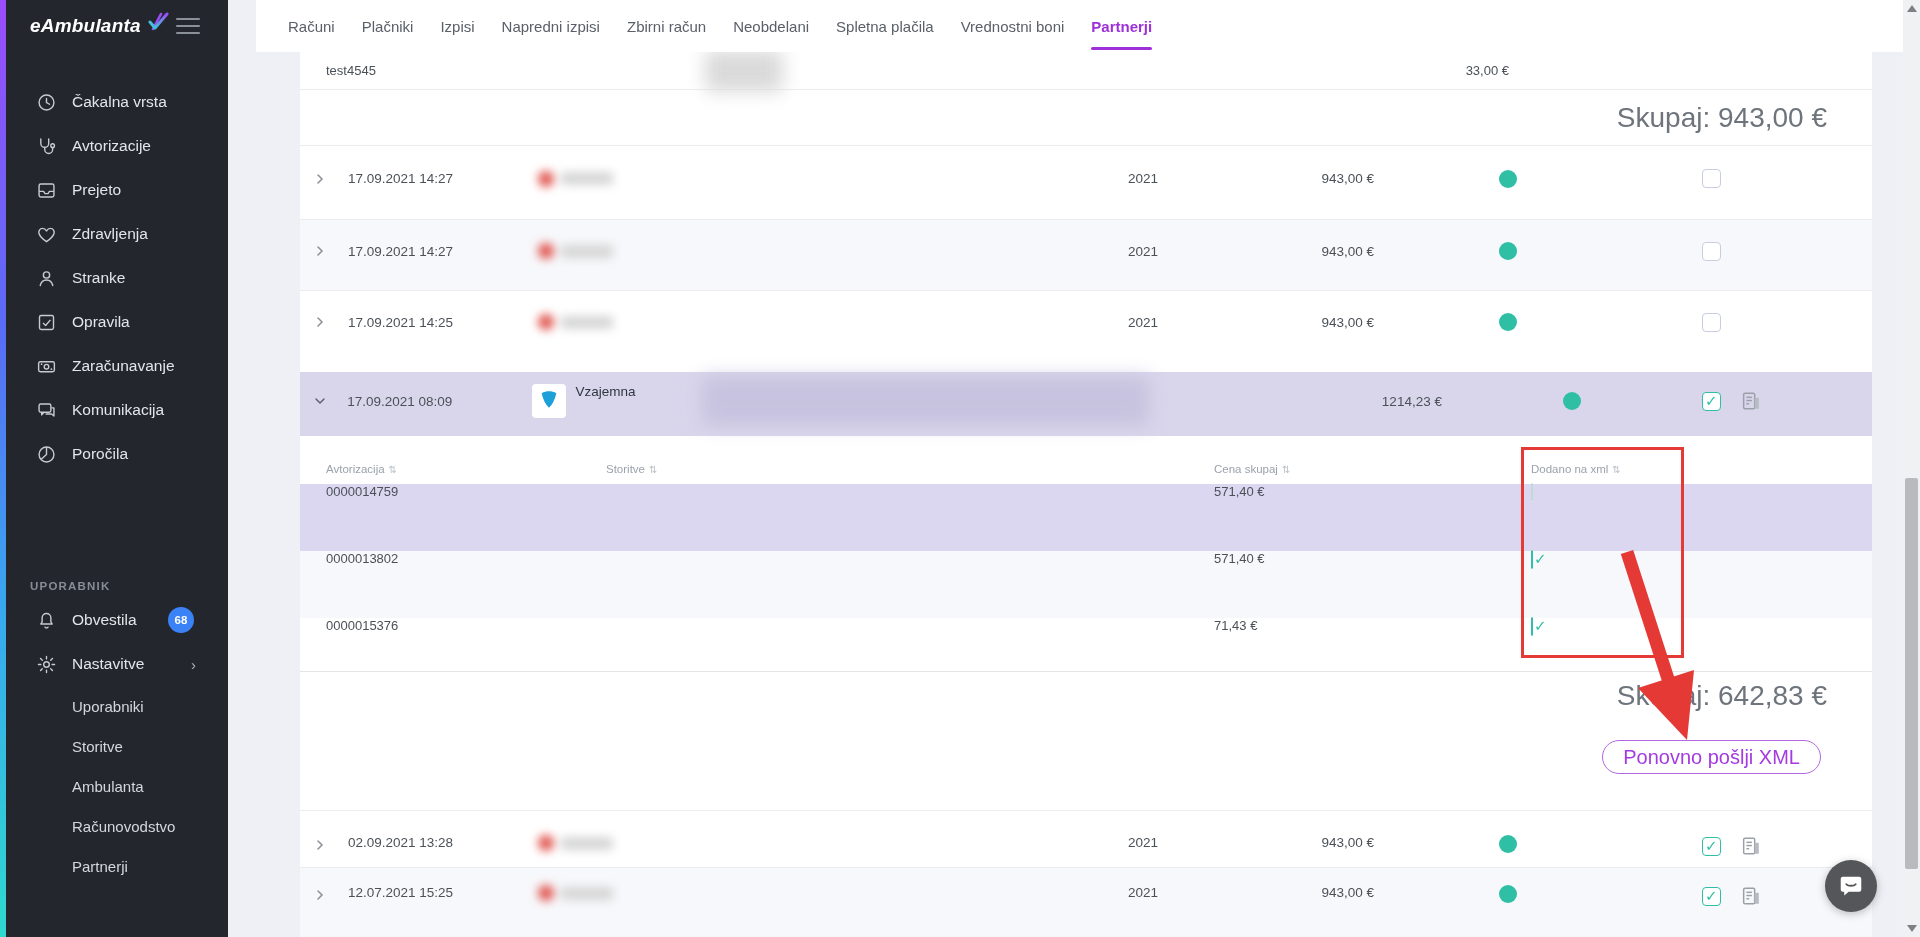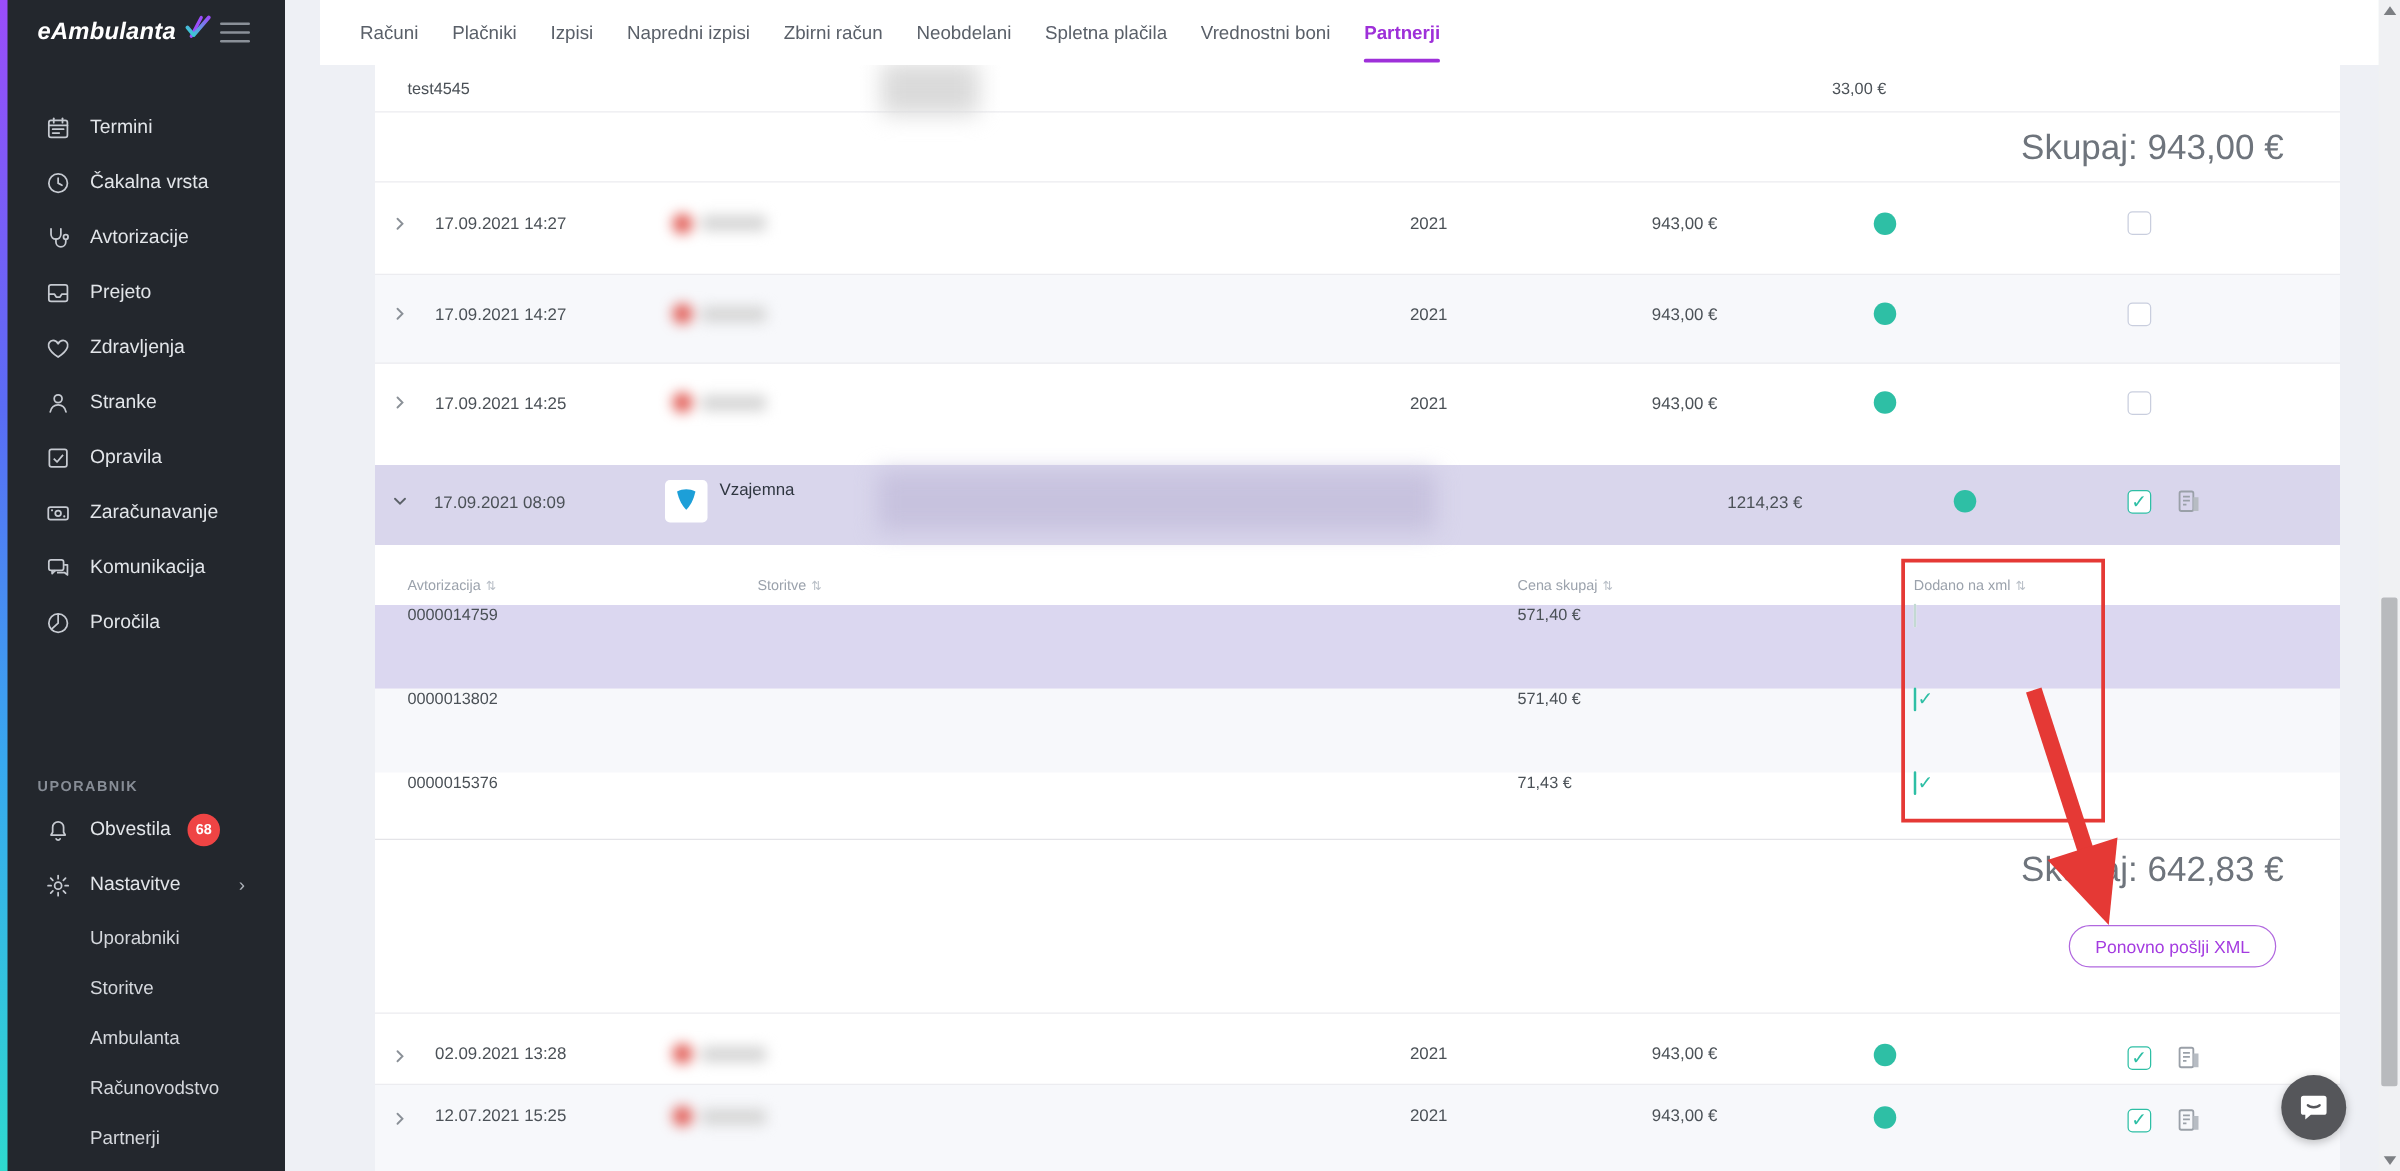--- a/index.html
+++ b/index.html
@@ -14,21 +14,21 @@
   .logo-text{color:#fff;font-size:19px;font-weight:700;font-style:italic;letter-spacing:.2px}
   .logo-check{margin-left:6px;margin-top:-4px}
   .hamburger{position:absolute;right:28px;top:18px;width:24px;cursor:pointer}
   .hamburger i{display:block;height:2px;background:#8a9098;margin-bottom:5px;border-radius:1px}
   .nav{margin-top:28px}
   .nav-item{display:flex;align-items:center;height:44px;padding-left:36px;cursor:pointer}
   .nicon{width:22px;height:22px;color:#c6cad1;margin-right:14px;flex:none;display:flex;align-items:center}
   .nicon svg{width:21px;height:21px}
   .nlabel{color:#e2e5e9;font-size:15.5px}
   .section-label{color:#878d96;font-size:11.5px;font-weight:700;letter-spacing:1.2px;padding-left:30px;margin-top:104px;margin-bottom:6px}
-  .badge{margin-left:auto;margin-right:52px;background:#ef4444;color:#fff;font-size:11.5px;font-weight:700;
+  .badge{margin-left:auto;margin-right:34px;background:#3b82f6;color:#fff;font-size:11.5px;font-weight:700;
     min-width:26px;height:26px;border-radius:13px;display:flex;align-items:center;justify-content:center}
   .chev-r{margin-left:auto;margin-right:32px;color:#aeb3ba;font-size:15px}
   .sub-item{display:flex;align-items:center;height:40px;padding-left:72px;color:#d4d7dc;font-size:15px;cursor:pointer}
 
   
   .topbar{position:absolute;left:256px;top:0;width:1647px;height:52px;background:#fff;z-index:15;
     display:flex;align-items:stretch;padding-left:32px}
   .tab{display:flex;align-items:center;margin-right:27px;font-size:15px;color:#5a6069;cursor:pointer;position:relative}
   .tab.active{color:#9e30d9;font-weight:700}
   .tab.active::after{content:"";position:absolute;left:0;right:0;bottom:2px;height:3px;background:#9e30d9;border-radius:2px}
@@ -82,21 +82,21 @@
   .d-service{width:608px}
   .d-price{width:306px}
   .d-xml{flex:1;padding-left:11px}
   .d-row{display:flex;align-items:flex-start;}
   .d-row.hl{background:#dbd7f0}
   .d-row.alt{background:#f7f8fb}
   .d-row .val{font-size:13px;color:#4b5157}
   .d-total{height:48px;display:flex;align-items:center;justify-content:flex-end;padding-right:45px}
   .d-btnrow{height:90px;display:flex;justify-content:flex-end;padding-right:51px;padding-top:20px}
   .resend-btn{height:34px;padding:0 20px;border:1px solid #b168df;border-radius:17px;background:#fff;
-    color:#a43be0;font-size:14px;font-family:inherit;cursor:pointer}
+    color:#a43be0;font-size:20px;font-family:inherit;cursor:pointer}
 
   
   .anno-rect{position:absolute;left:1521px;top:447px;width:163px;height:211px;border:3px solid #e53935;z-index:40;pointer-events:none}
   .anno-arrow{position:absolute;left:1590px;top:535px;width:130px;height:230px;z-index:41;pointer-events:none}
 
   
   .scrollbar{position:absolute;right:0;top:0;width:17px;height:937px;background:#f0f1f3;z-index:30}
   .sb-thumb{position:absolute;left:2px;top:478px;width:13px;height:391px;background:#b8babd;border-radius:2px;cursor:pointer}
   .sb-up,.sb-down{position:absolute;left:4px;width:0;height:0;border-left:5px solid transparent;border-right:5px solid transparent;cursor:pointer}
   .sb-up{top:5px;border-bottom:7px solid #7c7f83}
@@ -129,33 +129,20 @@
         <i></i>
         <i></i>
         <i></i>
       </span>
   </div>
 
   <div class="nav">
     <div class="nav-item">
       <span class="nicon">
           <svg viewBox="0 0 24 24" fill="none" stroke="currentColor" stroke-width="1.6" stroke-linecap="round">
-            <rect x="3.5" y="5" width="17" height="15.5" rx="2"></rect>
-            <line x1="3.5" y1="9.5" x2="20.5" y2="9.5"></line>
-            <line x1="8" y1="3" x2="8" y2="7"></line>
-            <line x1="16" y1="3" x2="16" y2="7"></line>
-            <line x1="7" y1="13" x2="17" y2="13"></line>
-            <line x1="7" y1="16.5" x2="13" y2="16.5"></line>
-          </svg>
-        </span>
-      <span class="nlabel">Termini</span>
-    </div>
-    <div class="nav-item">
-      <span class="nicon">
-          <svg viewBox="0 0 24 24" fill="none" stroke="currentColor" stroke-width="1.6" stroke-linecap="round">
             <circle cx="12" cy="12" r="8.5"></circle>
             <polyline points="12 7.5 12 12 15.5 14"></polyline>
           </svg>
         </span>
       <span class="nlabel">Čakalna vrsta</span>
     </div>
     <div class="nav-item">
       <span class="nicon">
           <svg viewBox="0 0 24 24" fill="none" stroke="currentColor" stroke-width="1.6" stroke-linecap="round">
             <path d="M5.5 3.5v5a4.5 4.5 0 0 0 9 0v-5"></path>

